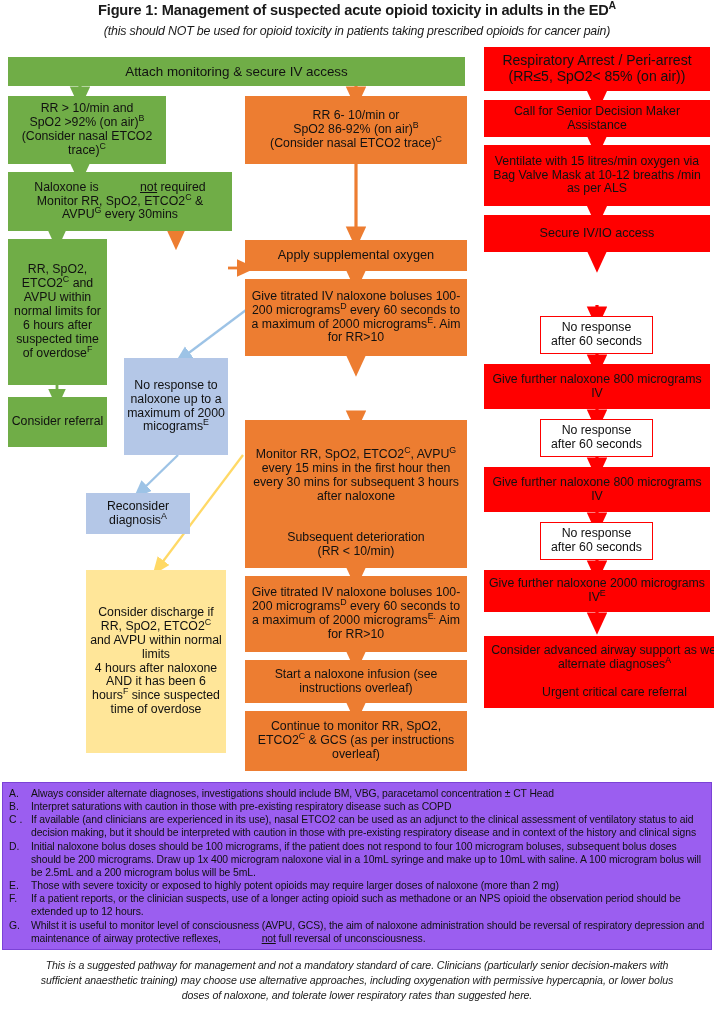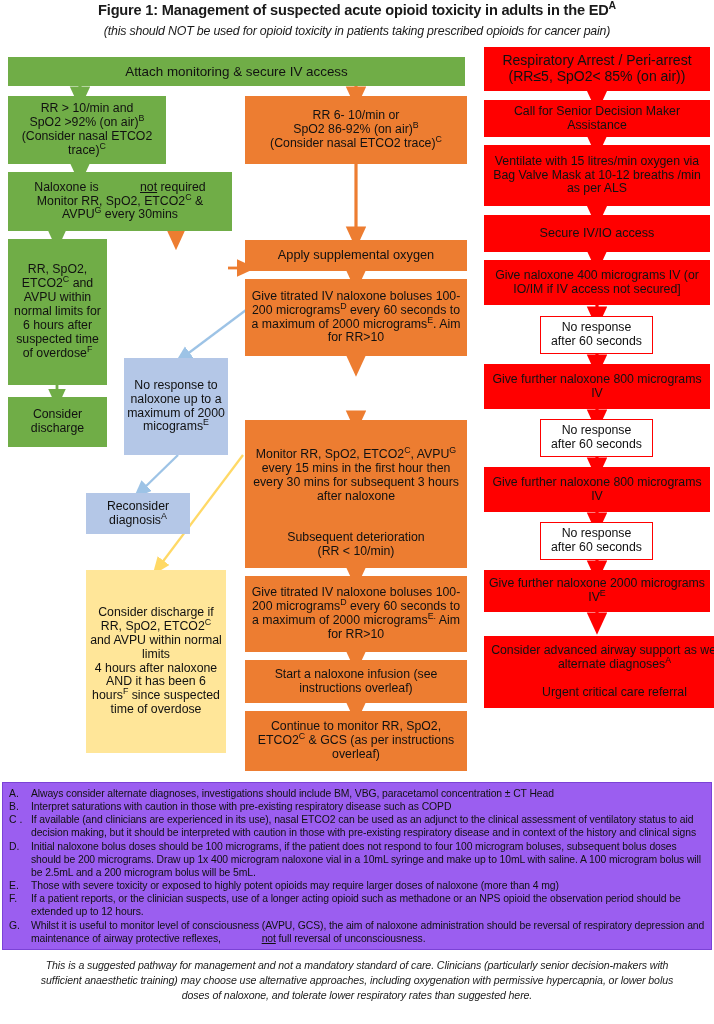--- a/index.html
+++ b/index.html
@@ -138,21 +138,21 @@
 
   <div class="node green" style="left:8px; top:172px; width:224px; height:59px; font-size:12.3px;">
     <span class="txt">Naloxone is <u>not</u> required<br>Monitor RR, SpO2, ETCO2<sup>C</sup> &amp;<br>AVPU<sup>G</sup> every 30mins</span>
   </div>
 
   <div class="node green" style="left:8px; top:239px; width:99px; height:146px; font-size:12.3px;">
     <span class="txt">RR, SpO2, ETCO2<sup>C</sup> and AVPU within normal limits for 6 hours after suspected time of overdose<sup>F</sup></span>
   </div>
 
   <div class="node green" style="left:8px; top:397px; width:99px; height:50px; font-size:12.3px;">
-    <span class="txt">Consider discharge</span>
+    <span class="txt">Consider referral</span>
   </div>
 
 
   <div class="node blue" style="left:124px; top:358px; width:104px; height:97px; font-size:12.3px;">
     <span class="txt">No response to naloxone up to a maximum of 2000 micograms<sup>E</sup></span>
   </div>
 
   <div class="node blue" style="left:86px; top:493px; width:104px; height:41px; font-size:12.3px;">
     <span class="txt">Reconsider diagnosis<sup>A</sup></span>
   </div>
@@ -203,23 +203,20 @@
   </div>
 
   <div class="node red" style="left:484px; top:145px; width:226px; height:61px; font-size:12.3px;">
     <span class="txt">Ventilate with 15 litres/min oxygen via Bag Valve Mask at 10-12 breaths /min as per ALS</span>
   </div>
 
   <div class="node red" style="left:484px; top:215px; width:226px; height:37px; font-size:12.6px;">
     <span class="txt">Secure IV/IO access</span>
   </div>
 
-  <div class="node red" style="left:484px; top:260px; width:226px; height:45px; font-size:12.3px;">
-    <span class="txt">Give naloxone 400 micrograms IV (or IO/IM if IV access not secured]</span>
-  </div>
 
   <div class="node whitered" style="left:540px; top:316px; width:113px; height:38px; font-size:12.3px;">
     <span class="txt">No response<br>after 60 seconds</span>
   </div>
 
   <div class="node red" style="left:484px; top:364px; width:226px; height:45px; font-size:12.3px;">
     <span class="txt">Give further naloxone 800 micrograms IV</span>
   </div>
 
   <div class="node whitered" style="left:540px; top:419px; width:113px; height:38px; font-size:12.3px;">
@@ -254,21 +251,21 @@
     <div class="note">
       <span class="lbl">C .</span>
       <span class="bdy">If available (and clinicians are experienced in its use), nasal ETCO2 can be used as an adjunct to the clinical assessment of ventilatory status to aid decision making, but it should be interpreted with caution in those with pre-existing respiratory disease and in context of the history and clinical signs</span>
     </div>
     <div class="note">
       <span class="lbl">D.</span>
       <span class="bdy">Initial naloxone bolus doses should be 100 micrograms, if the patient does not respond to four 100 microgram boluses, subsequent bolus doses should be 200 micrograms. Draw up 1x 400 microgram naloxone vial in a 10mL syringe and make up to 10mL with saline. A 100 microgram bolus will be 2.5mL and a 200 microgram bolus will be 5mL.</span>
     </div>
     <div class="note">
       <span class="lbl">E.</span>
-      <span class="bdy">Those with severe toxicity or exposed to highly potent opioids may require larger doses of naloxone (more than 4 mg)</span>
+      <span class="bdy">Those with severe toxicity or exposed to highly potent opioids may require larger doses of naloxone (more than 2 mg)</span>
     </div>
     <div class="note">
       <span class="lbl">F.</span>
       <span class="bdy">If a patient reports, or the clinician suspects, use of a longer acting opioid such as methadone or an NPS opioid the observation period should be extended up to 12 hours.</span>
     </div>
     <div class="note">
       <span class="lbl">G.</span>
       <span class="bdy">Whilst it is useful to monitor level of consciousness (AVPU, GCS), the aim of naloxone administration should be reversal of respiratory depression and maintenance of airway protective reflexes, <u>not</u> full reversal of unconsciousness.</span>
     </div>
   </div>

